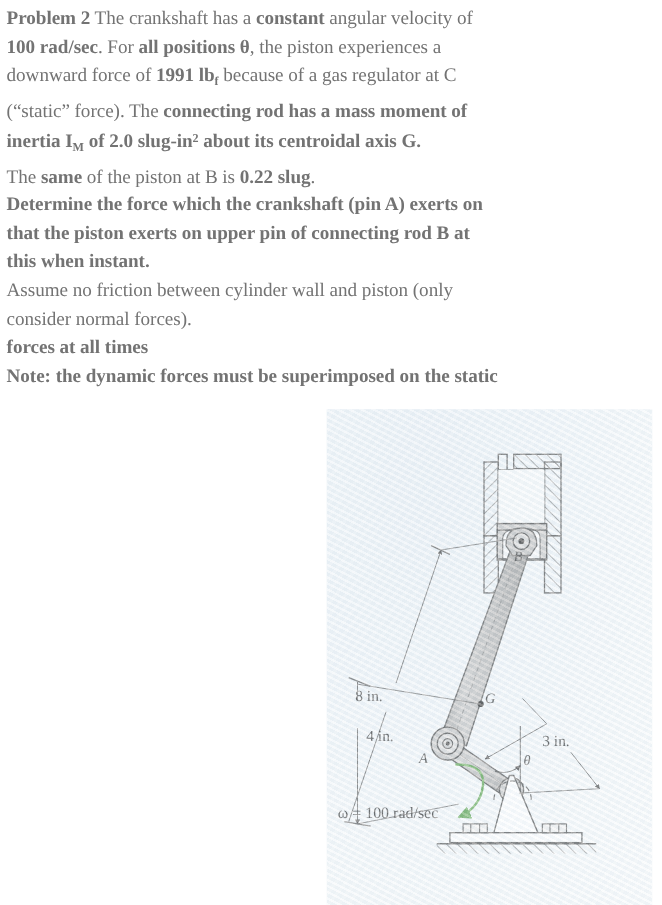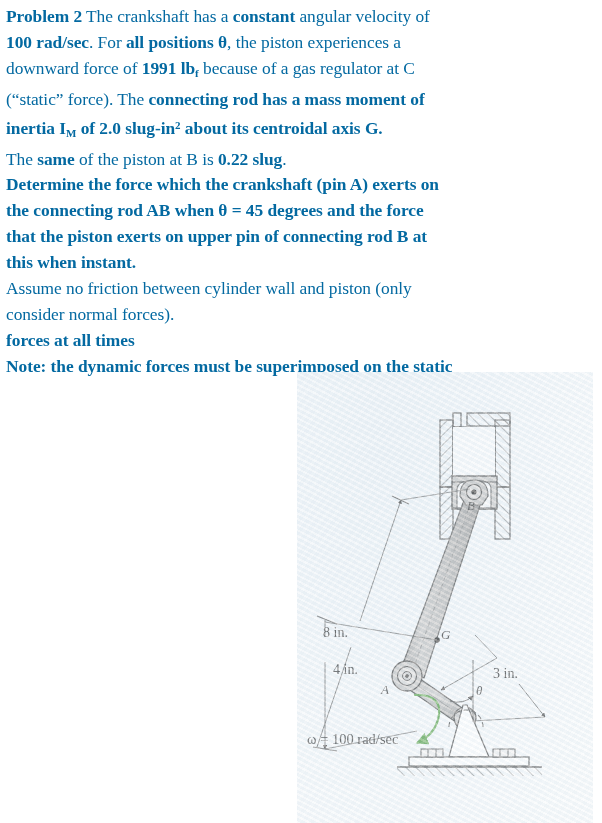--- a/index.html
+++ b/index.html
@@ -21,21 +21,21 @@
     position: absolute;
     left: 6px;
     top: 4px;
     width: 580px;
   }
   .pline {
     font-size: 17.4px;
     line-height: 25.9px;
     letter-spacing: -0.05px;
     white-space: nowrap;
-    color: #0369a1;
+    color: #737373;
   }
   .b { font-weight: bold; }
   .sub {
     font-size: 11px;
     vertical-align: -3px;
     font-weight: bold;
     letter-spacing: 0;
   }
   .sup {
     font-size: 11px;
@@ -80,21 +80,20 @@
 <body>
 
 <div id="problem-text">
     <div class="pline"><span class="b">Problem 2</span><span> The crankshaft has a </span><span class="b">constant</span><span> angular velocity of</span></div>
     <div class="pline"><span class="b">100 rad/sec</span><span>. For </span><span class="b">all positions θ</span><span>, the piston experiences a</span></div>
     <div class="pline"><span>downward force of </span><span class="b">1991 lb</span><span class="b sub">f</span><span> because of a gas regulator at C</span></div>
     <div class="pline"><span>(“static” force). The </span><span class="b">connecting rod has a mass moment of</span></div>
     <div class="pline"><span class="b">inertia I</span><span class="b sub">M</span><span class="b"> of 2.0 slug-in</span><span class="b sup">2</span><span class="b"> about its centroidal axis G.</span></div>
     <div class="pline"><span>The </span><span class="b">same</span><span> of the piston at B is </span><span class="b">0.22 slug</span><span>.</span></div>
     <div class="pline"><span class="b">Determine the force which the crankshaft (pin A) exerts on</span></div>
-    <div class="pline"><span class="b">the connecting rod AB when θ = 45 degrees and the force</span></div>
     <div class="pline"><span class="b">that the piston exerts on upper pin of connecting rod B at</span></div>
     <div class="pline"><span class="b">this when instant.</span></div>
     <div class="pline"><span>Assume no friction between cylinder wall and piston (only</span></div>
     <div class="pline"><span>consider normal forces).</span></div>
     <div class="pline"><span class="b">forces at all times</span></div>
     <div class="pline"><span class="b">Note: the dynamic forces must be superimposed on the static</span></div>
   </div>
 
 <div id="figure-panel">
   <svg id="figure-svg" width="296" height="451" viewBox="0 0 296 451" xmlns="http://www.w3.org/2000/svg">

